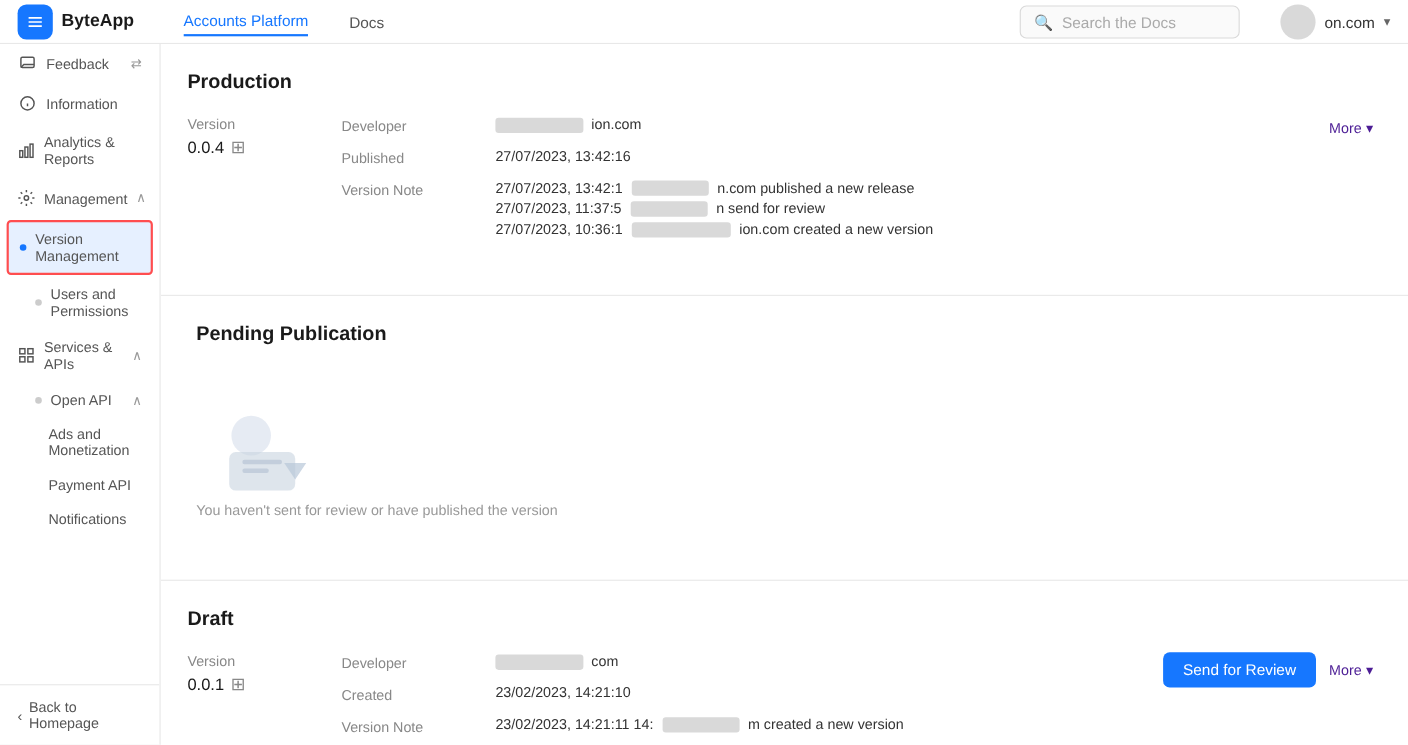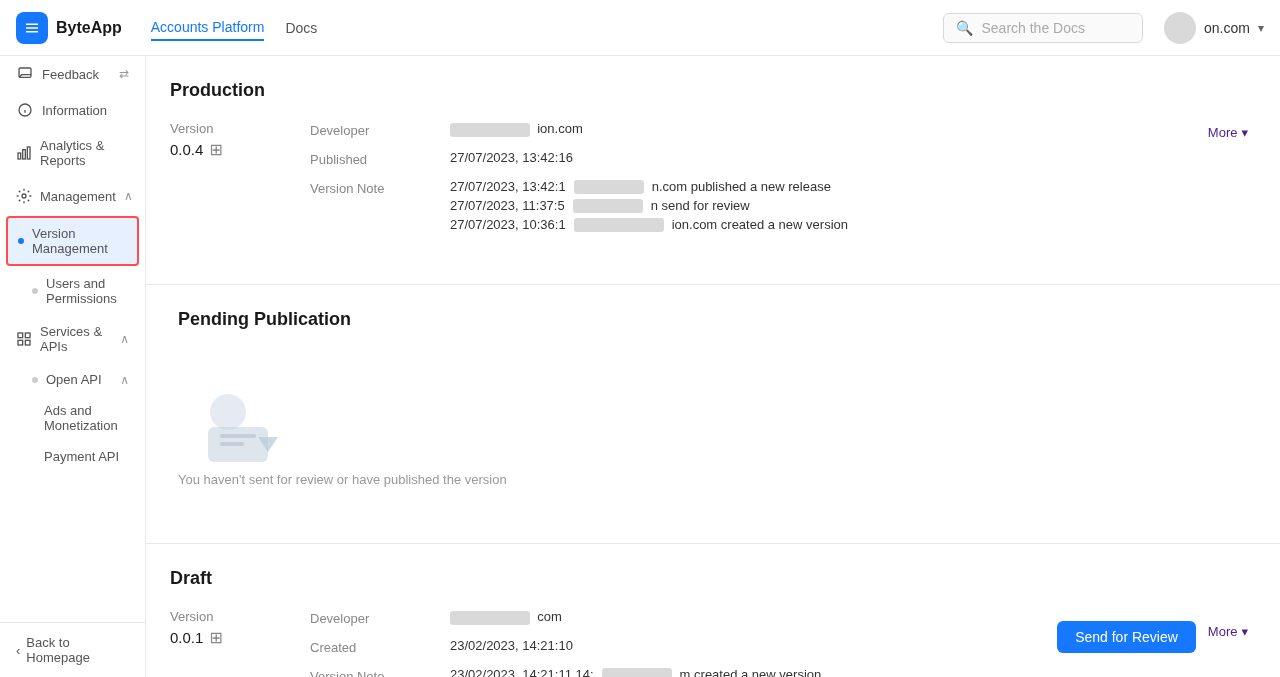--- a/index.html
+++ b/index.html
@@ -1,21 +1,21 @@
 <!DOCTYPE html>
 <html><head>
   <meta charset="utf-8">
   <style>
     * { box-sizing: border-box; margin: 0; padding: 0; }
     body { font-family: -apple-system, BlinkMacSystemFont, 'Segoe UI', sans-serif; font-size: 14px; color: #333; background: #f5f5f5; display: flex; flex-direction: column; height: 677px; overflow: hidden; }
 
     
     .top-nav {
-      display: flex; align-items: center; height: 56px; background: #fff;
-      border-bottom: 1px solid #e8e8e8; padding: 0 16px; gap: 21px; flex-shrink: 0; z-index: 10;
+      display: flex; align-items: center; height: 40px; background: #fff;
+      border-bottom: 1px solid #e8e8e8; padding: 0 16px; gap: 37px; flex-shrink: 0; z-index: 10;
     }
     .logo { display: flex; align-items: center; gap: 8px; font-weight: 700; font-size: 16px; color: #1a1a1a; margin-right: 8px; }
     .logo-icon { width: 32px; height: 32px; background: #1677ff; border-radius: 8px; display: flex; align-items: center; justify-content: center; }
     .logo-icon svg { width: 18px; height: 18px; fill: white; }
     .nav-link { color: #555; text-decoration: none; font-size: 14px; padding: 4px 0; }
     .nav-link.active { color: #1677ff; border-bottom: 2px solid #1677ff; font-weight: 500; }
     .nav-spacer { flex: 1; }
     .search-box {
       display: flex; align-items: center; gap: 8px; border: 1px solid #d9d9d9;
       border-radius: 6px; padding: 6px 12px; width: 200px; background: #fafafa; color: #999;
@@ -59,21 +59,21 @@
     .field-value { color: #333; font-size: 13px; }
     .blurred-text { display: inline-block; background: #d9d9d9; border-radius: 3px; height: 14px; vertical-align: middle; }
     .more-btn { display: flex; align-items: center; gap: 4px; color: #4c1d95; cursor: pointer; font-size: 13px; padding: 4px 0; }
     .version-note-rows { display: flex; flex-direction: column; gap: 4px; }
     .version-note-row { display: flex; align-items: center; gap: 8px; font-size: 13px; color: #333; }
     .production-section { padding-bottom: 24px; }
     .pending-section { padding: 24px 32px; border-bottom: 1px solid #e8e8e8; }
     .pending-empty { display: flex; flex-direction: column; align-items: flex-start; justify-content: center; padding: 32px 0; }
     .empty-text { color: #999; font-size: 13px; text-align: center; }
     .draft-section { padding: 24px 32px 24px 24px; }
-    .send-review-btn { background: #1677ff; color: #fff; border: none; border-radius: 6px; padding: 8px 18px; font-size: 14px; cursor: pointer; white-space: nowrap; margin-top: 12px; }
+    .send-review-btn { background: #1677ff; color: #fff; border: none; border-radius: 6px; padding: 8px 18px; font-size: 14px; cursor: pointer; white-space: nowrap; }
     .action-area { display: flex; align-items: center; gap: 12px; }
   </style>
 </head>
 <body>
 
 <nav class="top-nav">
   <div class="logo">
     <div class="logo-icon">
       <svg viewBox="0 0 24 24">
           <path d="M4 6h16v2H4zm0 5h16v2H4zm0 5h16v2H4z"></path>
@@ -173,20 +173,23 @@
     </div>
 
     <div class="sidebar-sub-item" style="padding-left:44px;">
       <span>Ads and Monetization</span>
     </div>
 
     <div class="sidebar-sub-item" style="padding-left:44px;">
       <span>Payment API</span>
     </div>
 
+    <div class="sidebar-sub-item" style="padding-left:44px;">
+      <span>Notifications</span>
+    </div>
 
     <div class="sidebar-footer">
       <div class="sidebar-footer-link">
         <span>‹</span>
         <span>Back to Homepage</span>
       </div>
     </div>
   </aside>
 
   <main class="main-content">

